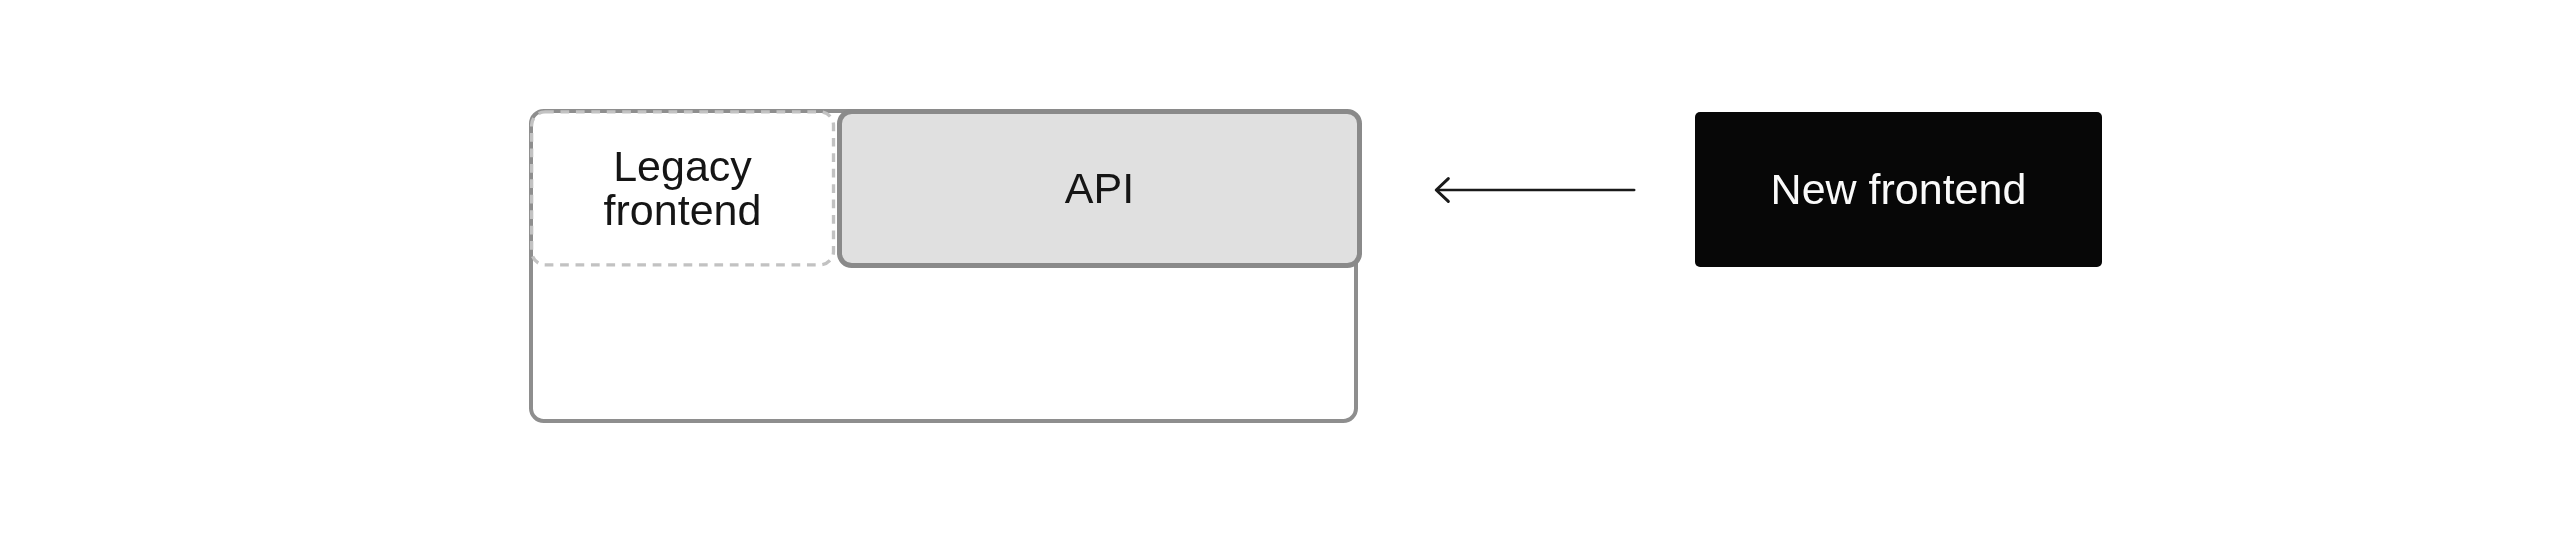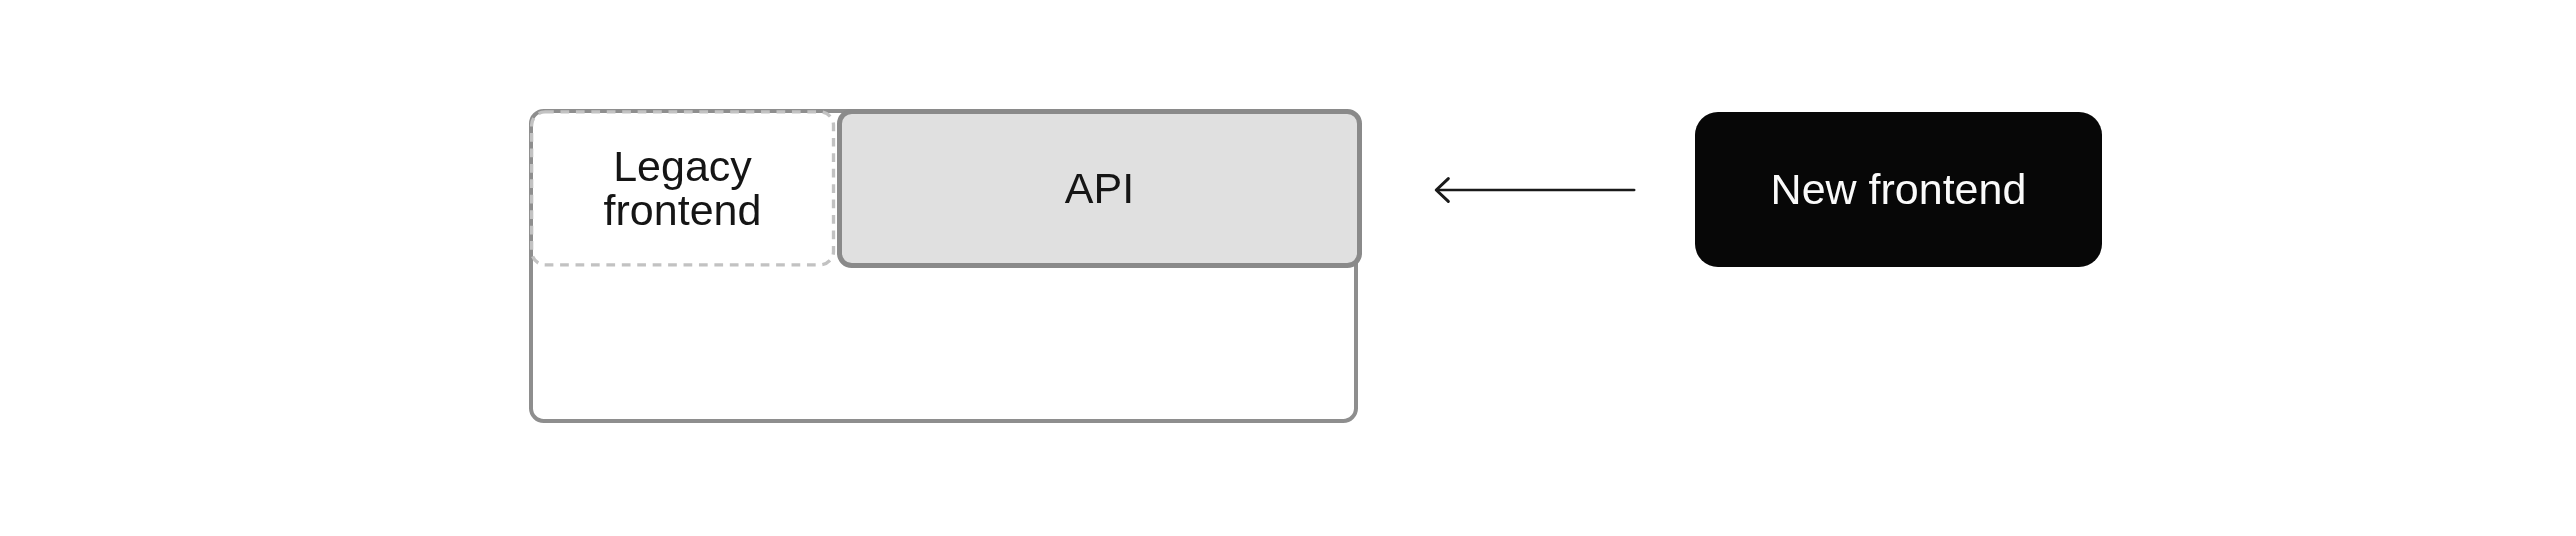--- a/index.html
+++ b/index.html
@@ -86,21 +86,21 @@
     line-height: 44px;
   }
 
   
   .new-frontend-box {
     left: 1695px;
     top: 112px;
     width: 407px;
     height: 155px;
     background: #070707;
-    border-radius: 23px;
+    border-radius: 5px;
     display: flex;
     align-items: center;
     justify-content: center;
     z-index: 3;
   }
   .new-frontend-box span { color: #fafafa; }
 
   .diagram-text {
     font-size: 43px;
     font-weight: 400;

